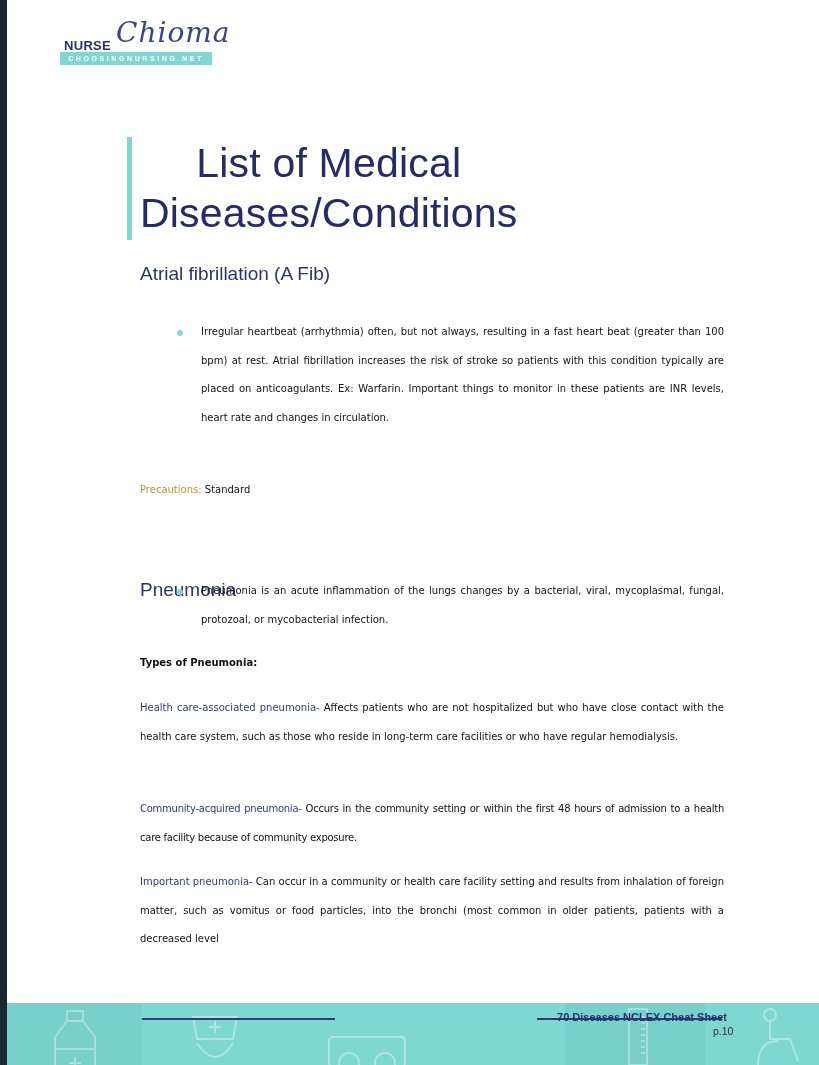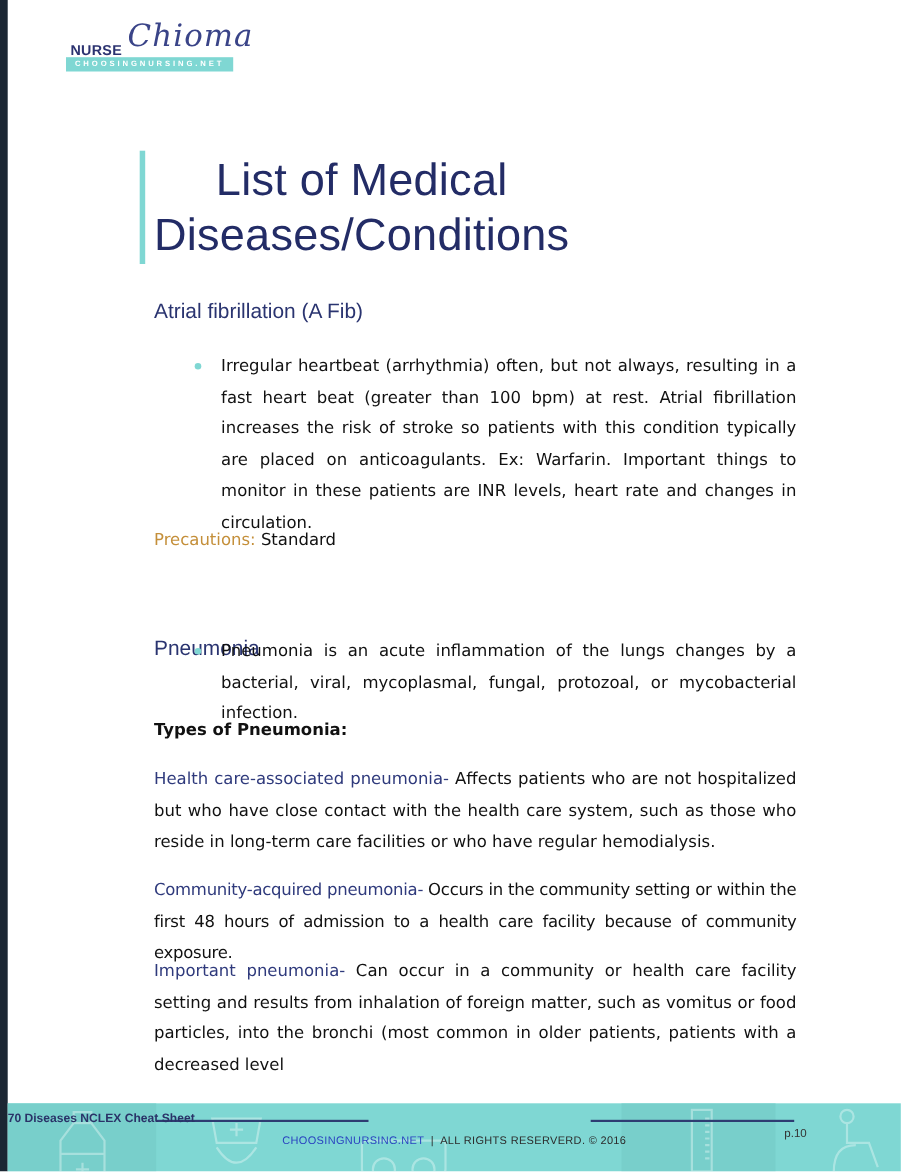--- a/index.html
+++ b/index.html
@@ -43,21 +43,21 @@
       position: absolute; left: 140px; top: 138px;
       font-family: "Liberation Sans", sans-serif; font-size: 41px; line-height: 50px;
       color: #232c66; margin: 0; font-weight: normal; letter-spacing: 0.2px; text-align: center;
     }
     .h2 {
       position: absolute; left: 140px;
       font-family: "Liberation Sans", sans-serif; font-size: 19px;
       color: #2a3470; margin: 0; font-weight: normal;
     }
     .body-text {
-      font-family: "DejaVu Sans", sans-serif; font-size: 15px; color: #111;
+      font-family: "DejaVu Sans", sans-serif; font-size: 10px; color: #111;
       line-height: 28.5px;
     }
     .bullet-list {
       position: absolute; left: 176px; width: 548px; margin: 0; padding: 0; list-style: none;
     }
     .bullet-list li { position: relative; padding-left: 25px; text-align: justify; }
     .bullet-dot {
       position: absolute; left: 1px; top: 12px; width: 6px; height: 6px;
       border-radius: 50%; background: #7fd7d3;
     }
@@ -72,21 +72,21 @@
     .footer {
       position: absolute; left: 7px; top: 1003px; width: 812px; height: 62px;
       background: #7fd7d3; overflow: hidden;
     }
     .footer-panel { position: absolute; top: 0; height: 62px; }
     .footer-icon { position: absolute; opacity: 0.35; }
     .footer-line {
       position: absolute; height: 2px; background: #2e3c72; top: 15px;
     }
     .footer-title {
-      position: absolute; left: 0; width: 720px; top: 8px; text-align: left;
+      position: absolute; left: 0; width: 720px; top: 8px; text-align: right;
       font-family: "Liberation Sans", sans-serif; font-weight: bold; font-size: 11px;
       color: #2a3368;
     }
     .footer-sub {
       position: absolute; left: 0; width: 812px; top: 29px; text-align: center;
       font-family: "Liberation Sans", sans-serif; font-size: 10px; color: #2c2c2c;
       letter-spacing: 0.3px;
     }
     .footer-link { color: #2a43c0; }
     .footer-page {
@@ -106,21 +106,21 @@
     <span>CHOOSINGNURSING.NET</span>
   </div>
 </div>
 
 <div class="title-bar"></div>
 <h1 class="title">
   <span>List of Medical</span><br>
   <span>Diseases/Conditions</span>
 </h1>
 
-<h2 class="h2" style="top:273px;text-align:right;">Atrial fibrillation (A Fib)</h2>
+<h2 class="h2" style="top:263px;text-align:right;">Atrial fibrillation (A Fib)</h2>
 <ul class="bullet-list body-text" style="top:318px;">
   <li>
     <span class="bullet-dot"></span>
     <span>Irregular heartbeat (arrhythmia) often, but not always, resulting in a fast heart beat (greater than 100 bpm) at rest. Atrial fibrillation increases the risk of stroke so patients with this condition typically are placed on anticoagulants. Ex: Warfarin. Important things to monitor in these patients are INR levels, heart rate and changes in circulation.</span>
   </li>
 </ul>
 <p class="para body-text" style="top:476px;">
   <span class="lbl-gold">Precautions:</span><span> Standard</span>
 </p>
 
@@ -179,17 +179,14 @@
     <g fill="none" stroke="#ffffff" stroke-width="2">
       <circle cx="18" cy="8" r="6"></circle>
       <path d="M18 14 v18 h20 l8 22"></path>
       <path d="M6 58 Q6 34 26 34"></path>
     </g>
   </svg>
 
   <div class="footer-line" style="left:135px; width:193px;"></div>
   <div class="footer-line" style="left:530px; width:185px;"></div>
   <div class="footer-title">70 Diseases NCLEX Cheat Sheet</div>
-  <div class="footer-sub">
-    <span class="footer-link">CHOOSINGNURSING.NET</span><span style="white-space:pre;">  |  </span><span>ALL RIGHTS RESERVERD. © 2016</span>
-  </div>
   <div class="footer-page">p.10</div>
 </div>
 
 </body></html>

